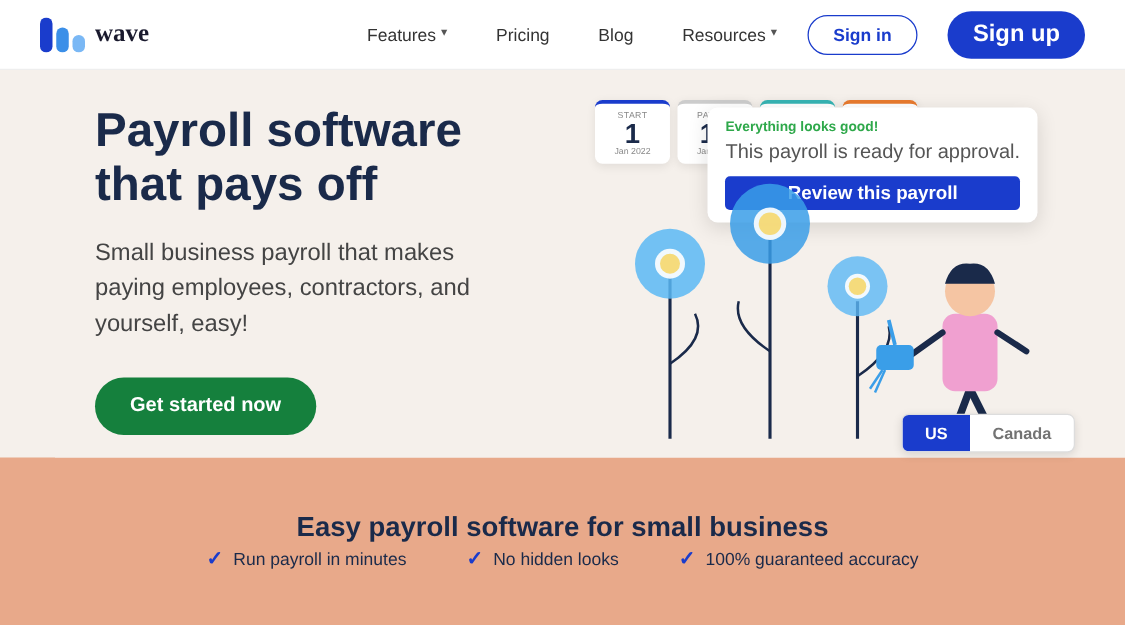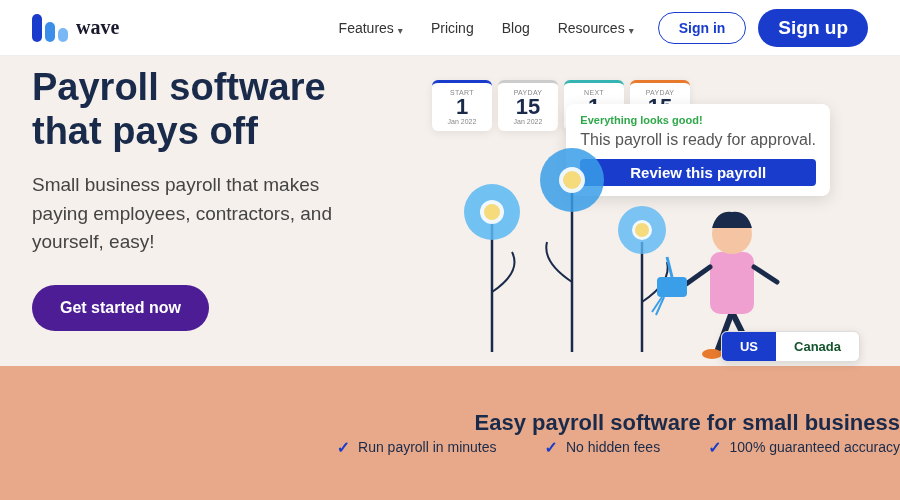--- a/index.html
+++ b/index.html
@@ -34,30 +34,31 @@
       display: flex;
       align-items: center;
       gap: 28px;
       margin-right: 24px;
     }
     .nav-link {
       font-size: 14px;
       color: #333;
       cursor: pointer;
       display: flex;
-      align-items: flex-end;
+      align-items: flex-start;
       gap: 4px;
+      margin-left: 11px;
     }
     .nav-link .chevron {
       font-size: 10px;
       color: #555;
     }
     .nav-buttons {
       display: flex;
-      gap: 12px;
+      gap: 24px;
       align-items: center;
     }
     .btn-signin {
       border: 1.5px solid #1a3ccc;
       color: #1a3ccc;
       background: transparent;
       border-radius: 24px;
       padding: 7px 20px;
       font-size: 14px;
       font-weight: 600;
@@ -71,45 +72,46 @@
       padding: 8px 20px;
       font-size: 19px;
       font-weight: 700;
       cursor: pointer;
     }
 
     
     .hero {
       background: #f5f0eb;
       display: flex;
-      align-items: flex-start;
+      align-items: center;
       padding: 0 40px 0 32px;
       height: 310px;
       position: relative;
+      margin-left: 44px;
     }
     .hero-text {
       flex: 0 0 340px;
       padding-top: 10px;
     }
     .hero-title {
       font-size: 38px;
       font-weight: 800;
       color: #1a2a4a;
       line-height: 1.15;
       margin-bottom: 18px;
     }
     .hero-subtitle {
       font-size: 19px;
       color: #444;
       margin-bottom: 28px;
       line-height: 1.5;
       max-width: 310px;
     }
     .btn-cta {
-      background: #4c1d95;
+      background: #15803d;
       color: #fff;
       border: none;
       border-radius: 28px;
       padding: 14px 28px;
       font-size: 16px;
       font-weight: 700;
       cursor: pointer;
       display: inline-block;
     }
 
@@ -156,21 +158,21 @@
       line-height: 1;
     }
     .cal-month {
       font-size: 7px;
       color: #888;
     }
 
     
     .notif-popup {
       position: absolute;
-      top: 48px;
+      top: 30px;
       right: 30px;
       background: #fff;
       border-radius: 8px;
       padding: 10px 14px;
       box-shadow: 0 4px 16px rgba(0,0,0,0.12);
       min-width: 190px;
     }
     .notif-title {
       color: #2ea84a;
       font-size: 11px;
@@ -215,34 +217,34 @@
       box-shadow: 0 2px 8px rgba(0,0,0,0.12);
       border: 1px solid #ddd;
     }
     .region-btn {
       padding: 7px 18px;
       font-size: 13px;
       font-weight: 600;
       cursor: pointer;
       border: none;
       background: transparent;
-      color: #14532d;
+      color: #737373;
     }
     .region-btn.active {
       background: #1a3ccc;
       color: #fff;
     }
 
     
     .lower-section {
       background: #e8a98a;
       height: 134px;
       display: flex;
       flex-direction: column;
-      align-items: flex-end;
+      align-items: center;
       justify-content: center;
       gap: 2px;
       padding: 20px 0;
     }
     .lower-title {
       font-size: 22px;
       font-weight: 800;
       color: #1a2a4a;
     }
     .features-row {
@@ -393,20 +395,20 @@
 
 <section class="lower-section">
   <h2 class="lower-title">Easy payroll software for small business</h2>
   <div class="features-row">
     <div class="feature-item">
       <span class="checkmark">✓</span>
       <span>Run payroll in minutes</span>
     </div>
     <div class="feature-item">
       <span class="checkmark">✓</span>
-      <span>No hidden fees</span>
+      <span>No hidden looks</span>
     </div>
     <div class="feature-item">
       <span class="checkmark">✓</span>
       <span>100% guaranteed accuracy</span>
     </div>
   </div>
 </section>
 
 </body></html>

